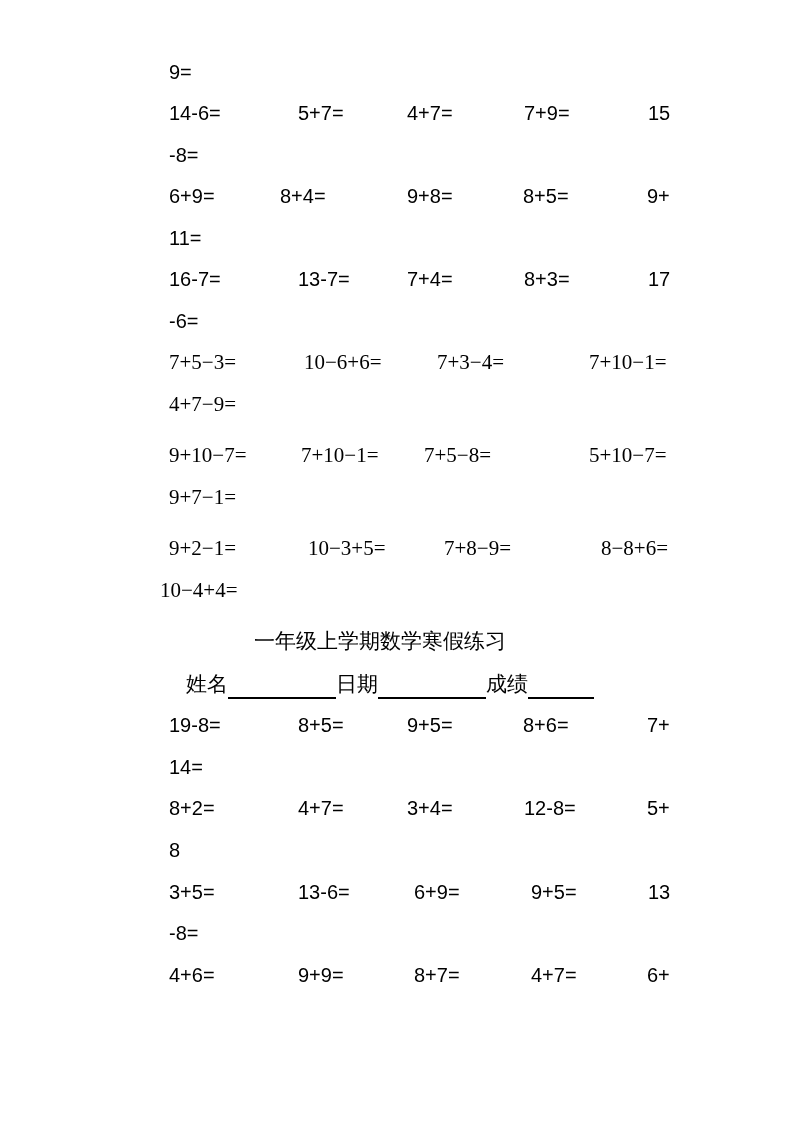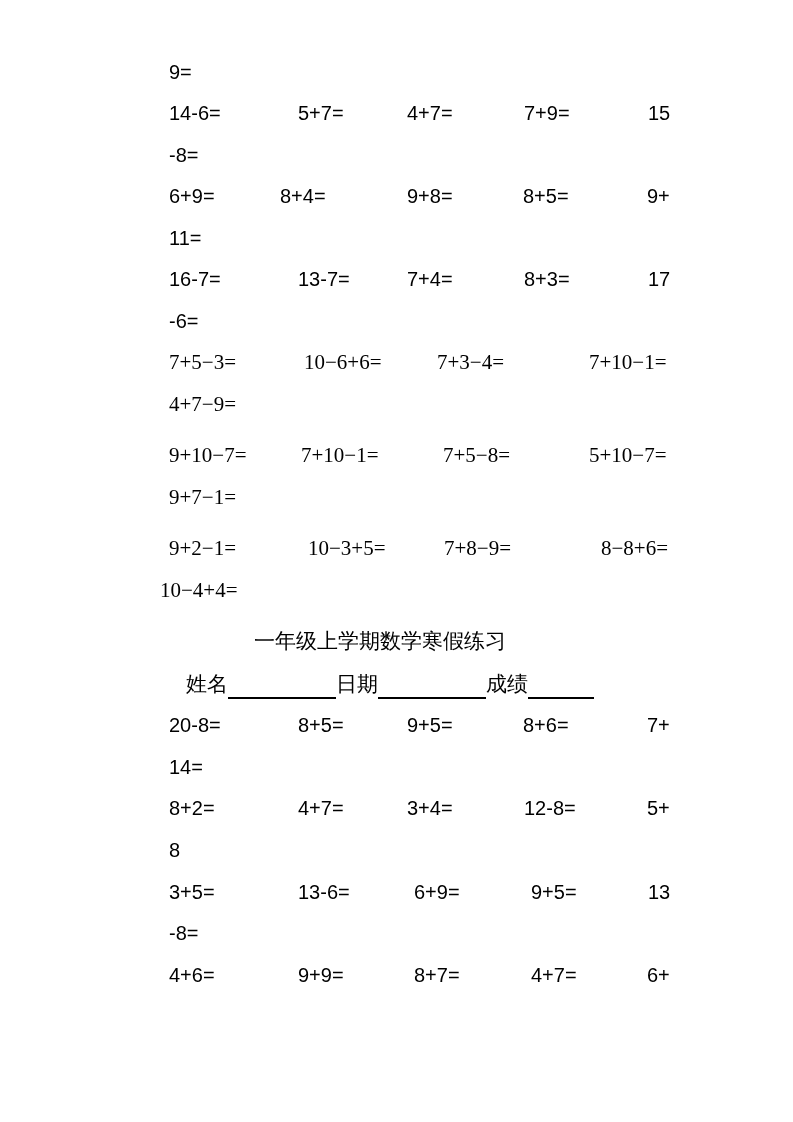--- a/index.html
+++ b/index.html
@@ -64,21 +64,21 @@
     <span class="cell" style="left:589px">7+10−1=</span>
   </div>
 
   <div class="line serif" style="top:389px">
     <span class="cell" style="left:169px">4+7−9=</span>
   </div>
 
   <div class="line serif" style="top:440px">
     <span class="cell" style="left:169px">9+10−7=</span>
     <span class="cell" style="left:301px">7+10−1=</span>
-    <span class="cell" style="left:443px">7+5−8=</span>
+    <span class="cell" style="left:424px">7+5−8=</span>
     <span class="cell" style="left:589px">5+10−7=</span>
   </div>
 
   <div class="line serif" style="top:482px">
     <span class="cell" style="left:169px">9+7−1=</span>
   </div>
 
   <div class="line serif" style="top:533px">
     <span class="cell" style="left:169px">9+2−1=</span>
     <span class="cell" style="left:308px">10−3+5=</span>
@@ -95,21 +95,21 @@
   <div class="info">
     <span>姓名</span>
     <span class="blank" style="width:108px"></span>
     <span>日期</span>
     <span class="blank" style="width:108px"></span>
     <span>成绩</span>
     <span class="blank" style="width:66px"></span>
   </div>
 
   <div class="line" style="top:710px">
-    <span class="cell" style="left:169px">20-8=</span>
+    <span class="cell" style="left:169px">19-8=</span>
     <span class="cell" style="left:298px">8+5=</span>
     <span class="cell" style="left:407px">9+5=</span>
     <span class="cell" style="left:523px">8+6=</span>
     <span class="cell" style="left:647px">7+</span>
   </div>
 
   <div class="line" style="top:752px">
     <span class="cell" style="left:169px">14=</span>
   </div>
 

